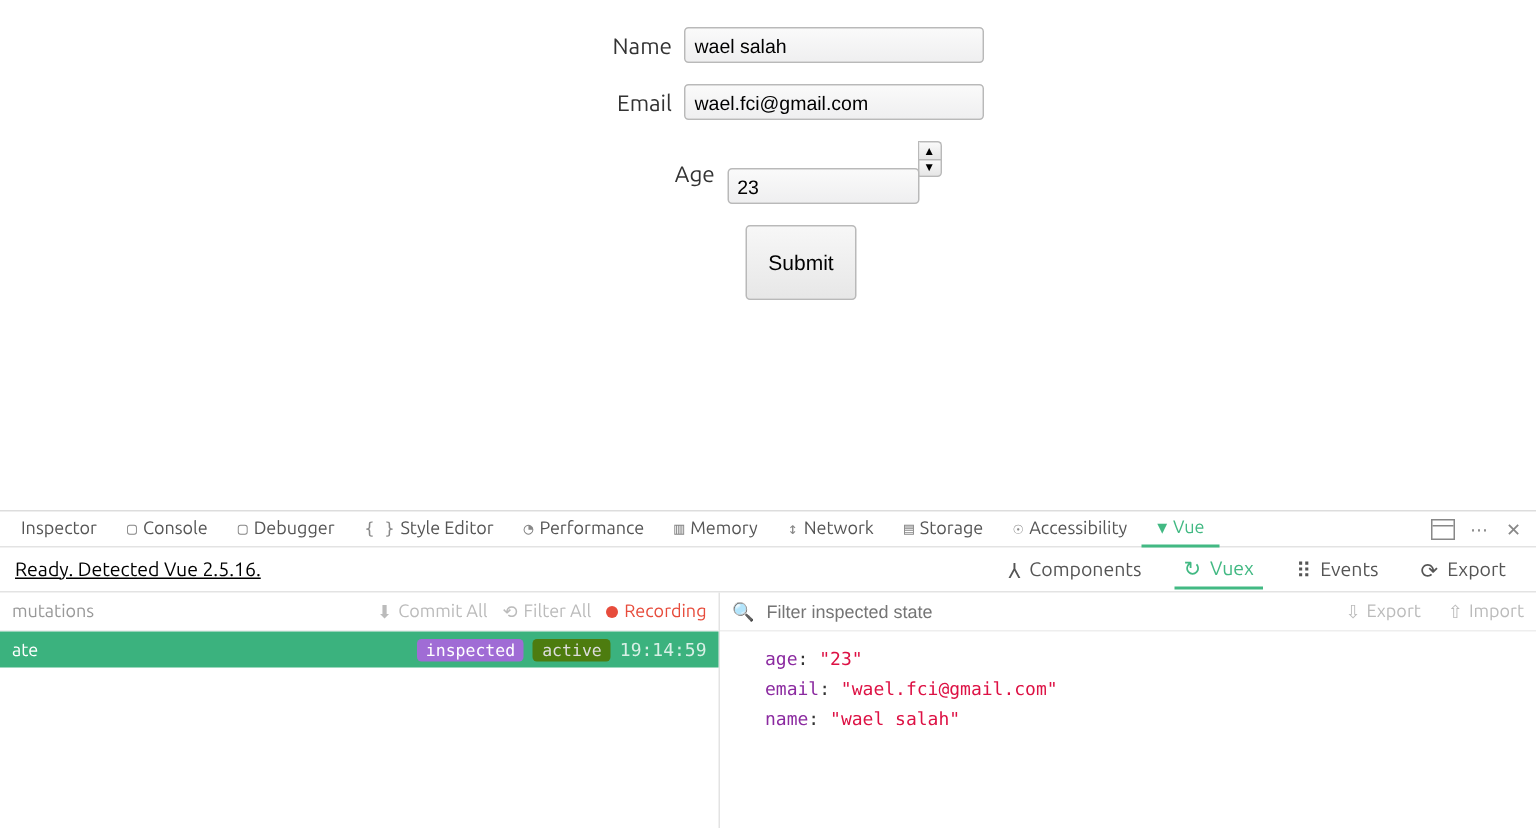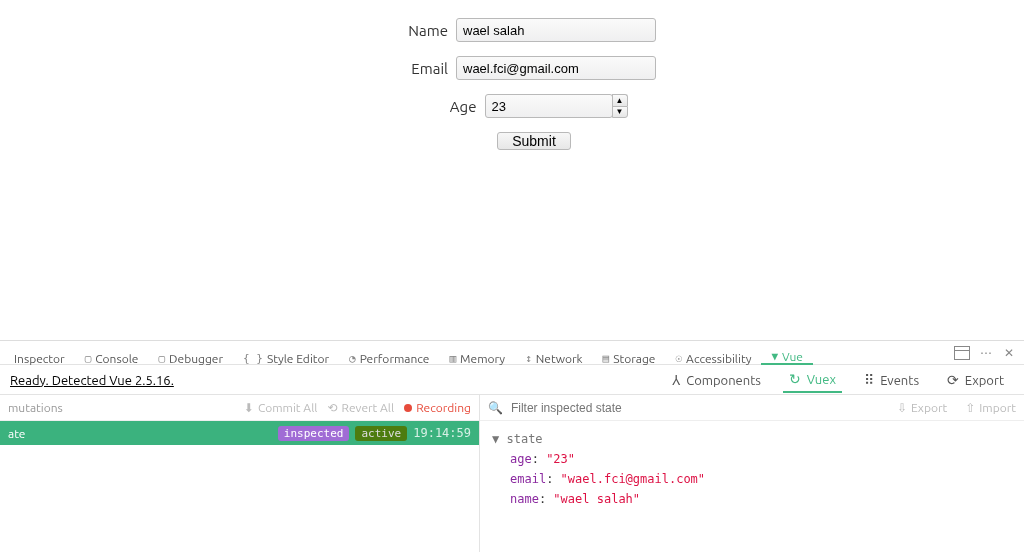--- a/index.html
+++ b/index.html
@@ -5,35 +5,35 @@
   * { box-sizing: border-box; margin: 0; padding: 0; }
   html, body { width: 1024px; height: 552px; font-family: "Segoe UI", Ubuntu, Arial, sans-serif; font-size: 13px; color: #333; background: #fff; overflow: hidden; }
   .page { position: relative; width: 1024px; height: 552px; }
 
   
   .form { padding-top: 18px; }
   .frow { display: flex; align-items: center; justify-content: center; margin-bottom: 14px; }
   .flabel { width: 80px; text-align: right; margin-right: 8px; font-size: 15px; color: #333; }
   .finput { width: 200px; height: 24px; padding: 2px 6px; font-size: 13px; border: 1px solid #b9b9b9; border-radius: 3px;
             background: linear-gradient(#fafafa,#efeff0); }
-  .fnum { width: 128px; }
+  .fnum { width: 128px; margin-top: 18px; }
   .fnum-wrap { display: flex; align-items: stretch; }
   .spin { display: flex; flex-direction: column; height: 24px; margin-left: -1px; }
   .spin button { width: 16px; height: 12px; border: 1px solid #b9b9b9; background: linear-gradient(#fafafa,#e6e6e6);
                  font-size: 8px; line-height: 8px; padding: 0; cursor: pointer; }
   .spin button:first-child { border-top-right-radius: 3px; border-bottom: none; }
   .spin button:last-child  { border-bottom-right-radius: 3px; }
   .submit-wrap { text-align: center; }
-  .submit { padding: 0 14px; font-size: 14px; border: 1px solid #b9b9b9; border-radius: 3px;
+  .submit { padding: 16px 14px; font-size: 14px; border: 1px solid #b9b9b9; border-radius: 3px;
             background: linear-gradient(#f7f7f7,#e7e7e7); cursor: pointer; margin-left: 44px; }
 
   
   .devtools { position: absolute; left: 0; right: 0; top: 340px; bottom: 0; border-top: 1px solid #ddd; background: #fff; }
   .tabbar { display: flex; align-items: center; height: 24px; border-bottom: 1px solid #e3e3e3; padding: 0 4px; font-size: 12px; color: #555; }
-  .tab { display: flex; align-items: flex-end; gap: 4px; padding: 0 10px; height: 24px; cursor: pointer; white-space: nowrap; }
+  .tab { display: flex; align-items: center; gap: 4px; padding: 0 10px; height: 24px; cursor: pointer; white-space: nowrap; }
   .tab .ticon { font-family: monospace; font-size: 11px; color: #888; }
   .tab.active { color: #42b983; border-bottom: 2px solid #42b983; }
   .tabbar .spacer { flex: 1; }
   .tdots { padding: 0 6px; color: #888; cursor: pointer; }
   .tx { padding: 0 6px; color: #888; cursor: pointer; }
   .tsplit { width: 16px; height: 14px; border: 1px solid #888; margin: 0 4px; position: relative; cursor: pointer; }
   .tsplit::before { content: ""; position: absolute; left: 0; right: 0; top: 3px; height: 1px; background: #888; }
 
   .vuebar { display: flex; align-items: center; height: 30px; border-bottom: 1px solid #e3e3e3; }
   .status { color: #000000; padding: 0 10px; font-size: 13px; text-decoration: underline; }
@@ -172,21 +172,21 @@
     <div class="leftpane">
       <div class="muthdr">
         <span>mutations</span>
         <div class="mspacer"></div>
         <div class="ma">
               <span>⬇</span>
               <span>Commit All</span>
             </div>
         <div class="ma">
               <span>⟲</span>
-              <span>Revert All</span>
+              <span>Filter All</span>
             </div>
         <div class="rec">
               <span class="recdot"></span>
               <span>Recording</span>
             </div>
       </div>
       <div class="mutrow">
         <span>ate</span>
         <span style="flex:1"></span>
         <span class="tag ins">inspected</span>
@@ -202,21 +202,20 @@
         <div class="io">
               <span>⇩</span>
               <span>Export</span>
             </div>
         <div class="io">
               <span>⇧</span>
               <span>Import</span>
             </div>
       </div>
       <div class="state">
-        <div class="hdr">▼ <span>state</span></div>
         <div class="kv"><span class="key">age</span>: <span class="str">"23"</span></div>
         <div class="kv"><span class="key">email</span>: <span class="str">"wael.fci@gmail.com"</span></div>
         <div class="kv"><span class="key">name</span>: <span class="str">"wael salah"</span></div>
       </div>
     </div>
   </div>
 </div>
 
 </div>
 

